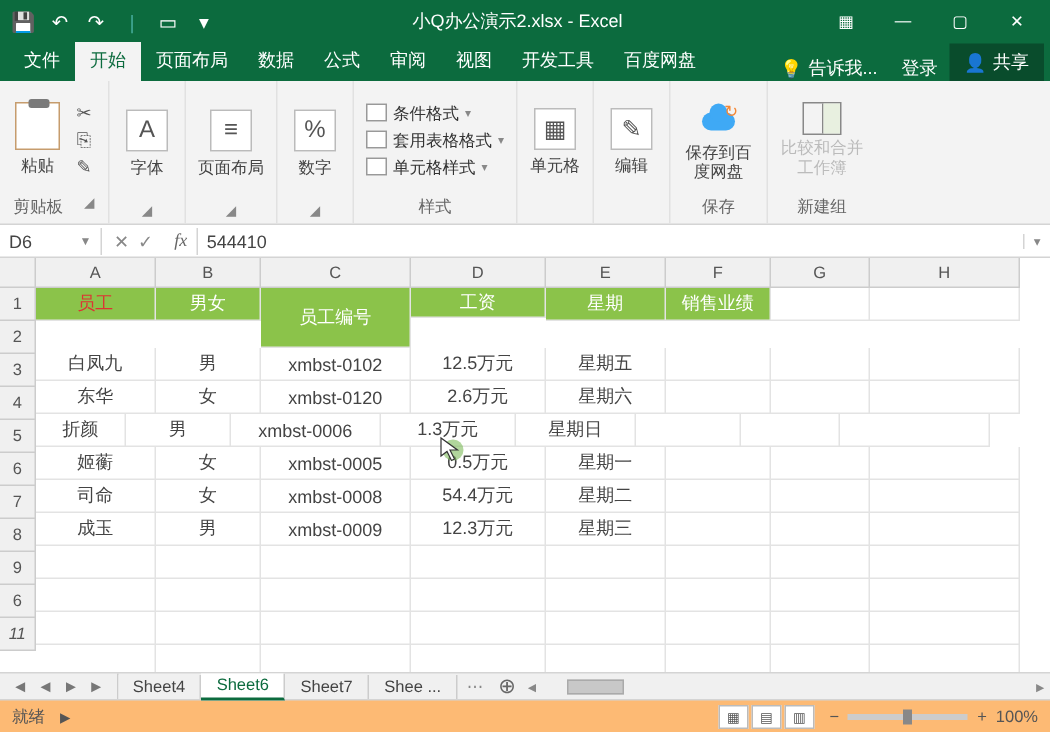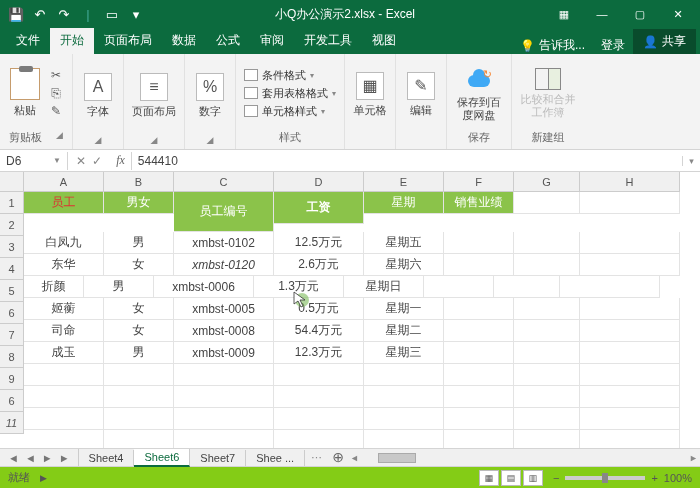--- a/index.html
+++ b/index.html
@@ -61,21 +61,21 @@
 .hscroll{height:18px;display:flex;border-top:1px solid #d4d4d4;background:#f0f0f0;font-size:11px;}
 .sheet-nav{display:flex;align-items:center;gap:6px;padding:0 8px;border-right:1px solid #ccc;color:#777;}
 .sheet-tabs{display:flex;align-items:center;}
 .st{padding:2px 10px;border-right:1px solid #ccc;background:#f0f0f0;cursor:pointer;}
 .st.active{background:#fff;color:#0c6b3e;border-bottom:2px solid #0c6b3e;}
 .st-more{padding:2px 6px;color:#888;}
 .add-sheet{width:20px;text-align:center;color:#666;font-size:14px;}
 .hscroll .bar{flex:1;display:flex;align-items:center;padding:0 14px;position:relative;}
 .hscroll .thumb{position:absolute;left:30px;width:38px;height:10px;background:#c8c8c8;border:1px solid #aaa;}
 .hscroll .arr{position:absolute;font-size:9px;color:#888;}
-.status{height:22px;background:#84cc16;border-top:1px solid #d4d4d4;display:flex;align-items:center;padding:8px 8px;font-size:11px;color:#555;gap:10px;}
+.status{height:22px;background:#fdba74;border-top:1px solid #d4d4d4;display:flex;align-items:center;padding:8px 8px;font-size:11px;color:#555;gap:10px;}
 .status .sp{flex:1;}
 .view-btns{display:flex;gap:2px;}
 .vb{width:20px;height:16px;border:1px solid #bbb;background:#fff;display:flex;align-items:center;justify-content:center;font-size:9px;}
 .zoom{display:flex;align-items:center;gap:6px;}
 .zslider{width:80px;height:4px;background:#ccc;position:relative;}
 .zslider .zt{position:absolute;left:50%;top:-3px;width:6px;height:10px;background:#888;margin-left:-3px;}
 .dim{color:#bbb;}
 </style>
 </head>
 <body>
@@ -98,22 +98,23 @@
   </div>
 </div>
 
 <div class="tabs" id="tabs">
     <div class="tab">文件</div>
     <div class="tab active">开始</div>
     <div class="tab">页面布局</div>
     <div class="tab">数据</div>
     <div class="tab">公式</div>
     <div class="tab">审阅</div>
+    <div class="tab">视图</div>
     <div class="tab">开发工具</div>
-    <div class="tab">视图</div>
+    <div class="tab">百度网盘</div>
     <div class="spacer"></div>
     <div class="tell"><span>💡</span>告诉我...</div>
     <div class="tell">登录</div>
     <div class="tell share"><span>👤</span> 共享</div>
   </div>
 
 <div class="ribbon">
   <div class="group">
     <div class="group-body">
       <div class="big-btn">
@@ -277,40 +278,40 @@
         <div class="rh" style="height: 22px;">9</div>
         <div class="rh" style="height: 22px;">6</div>
         <div class="rh" style="height: 22px; font-style: italic;">11</div>
       </div>
     <div class="cells" id="cells">
 
     <div class="crow">
           <div class="cell hdr-cell redtxt" style="width: 80px; height: 22px;">员工</div>
           <div class="cell hdr-cell" style="width: 70px; height: 22px;">男女</div>
           <div class="cell hdr-cell" style="width: 100px; height: 40px;">员工编号</div>
-          <div class="cell hdr-cell" style="width: 90px; height: 32px; font-weight: bold;">工资</div>
+          <div class="cell hdr-cell" style="width: 90px; height: 20px;">工资</div>
           <div class="cell hdr-cell" style="width: 80px; height: 22px;">星期</div>
           <div class="cell hdr-cell" style="width: 70px; height: 22px;">销售业绩</div>
           <div class="cell" style="width: 66px; height: 22px;"></div>
           <div class="cell" style="width: 100px; height: 22px;"></div>
         </div>
         <div class="crow">
           <div class="cell" style="width: 80px; height: 22px;">白凤九</div>
           <div class="cell" style="width: 70px; height: 22px;">男</div>
           <div class="cell" style="width: 100px; height: 22px;">xmbst-0102</div>
           <div class="cell" style="width: 90px; height: 22px;">12.5万元</div>
           <div class="cell" style="width: 80px; height: 22px;">星期五</div>
           <div class="cell" style="width: 70px; height: 22px;"></div>
           <div class="cell" style="width: 66px; height: 22px;"></div>
           <div class="cell" style="width: 100px; height: 22px;"></div>
         </div>
         <div class="crow">
           <div class="cell" style="width: 80px; height: 22px;">东华</div>
           <div class="cell" style="width: 70px; height: 22px;">女</div>
-          <div class="cell" style="width: 100px; height: 22px; font-style: italic;">xmbst-0120</div>
+          <div class="cell" style="width: 100px; height: 22px;">xmbst-0120</div>
           <div class="cell" style="width: 90px; height: 22px;">2.6万元</div>
           <div class="cell" style="width: 80px; height: 22px;">星期六</div>
           <div class="cell" style="width: 70px; height: 22px;"></div>
           <div class="cell" style="width: 66px; height: 22px;"></div>
           <div class="cell" style="width: 100px; height: 22px;"></div>
         </div>
         <div class="crow">
           <div class="cell" style="width: 60px; height: 22px;">折颜</div>
           <div class="cell" style="width: 70px; height: 22px;">男</div>
           <div class="cell" style="width: 100px; height: 22px;">xmbst-0006</div>

